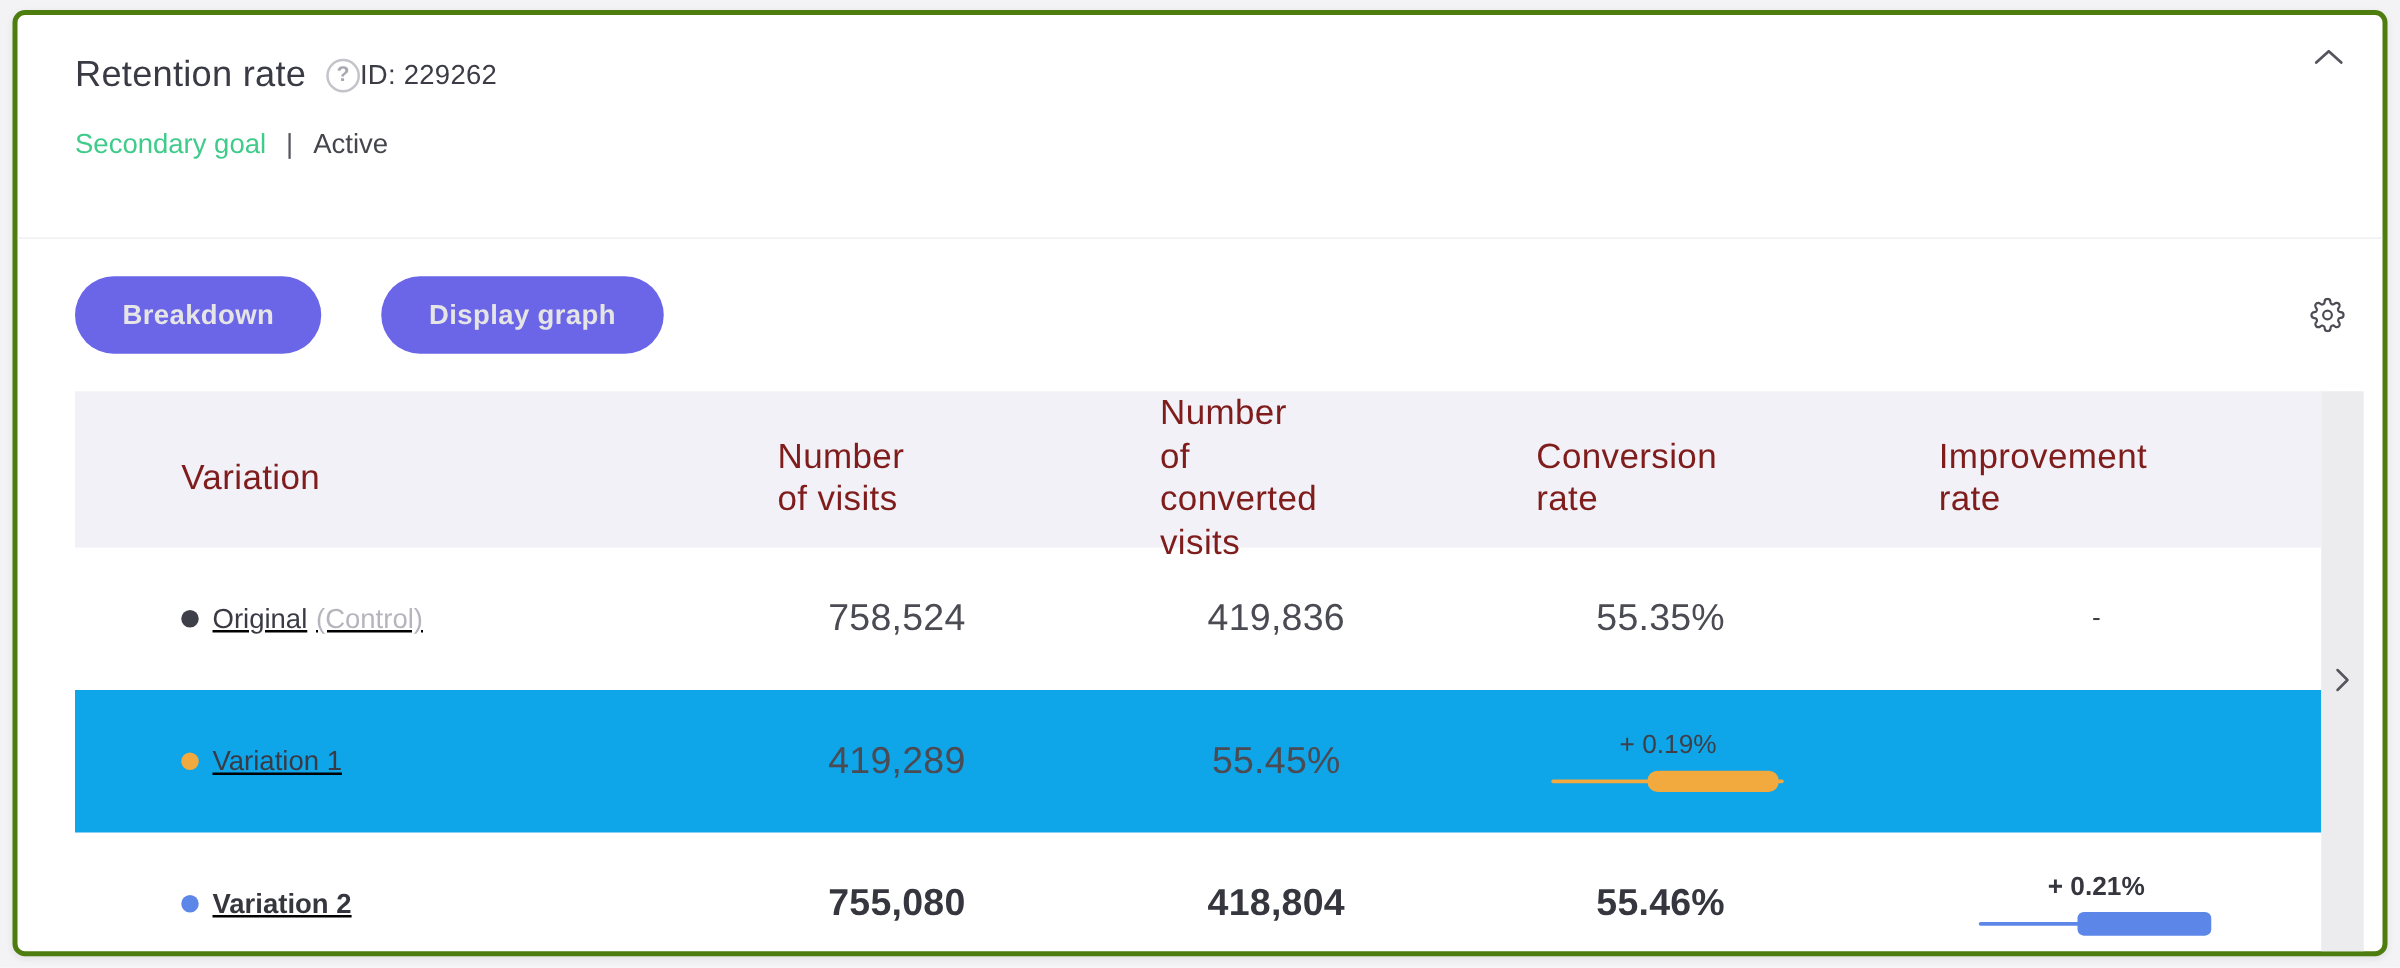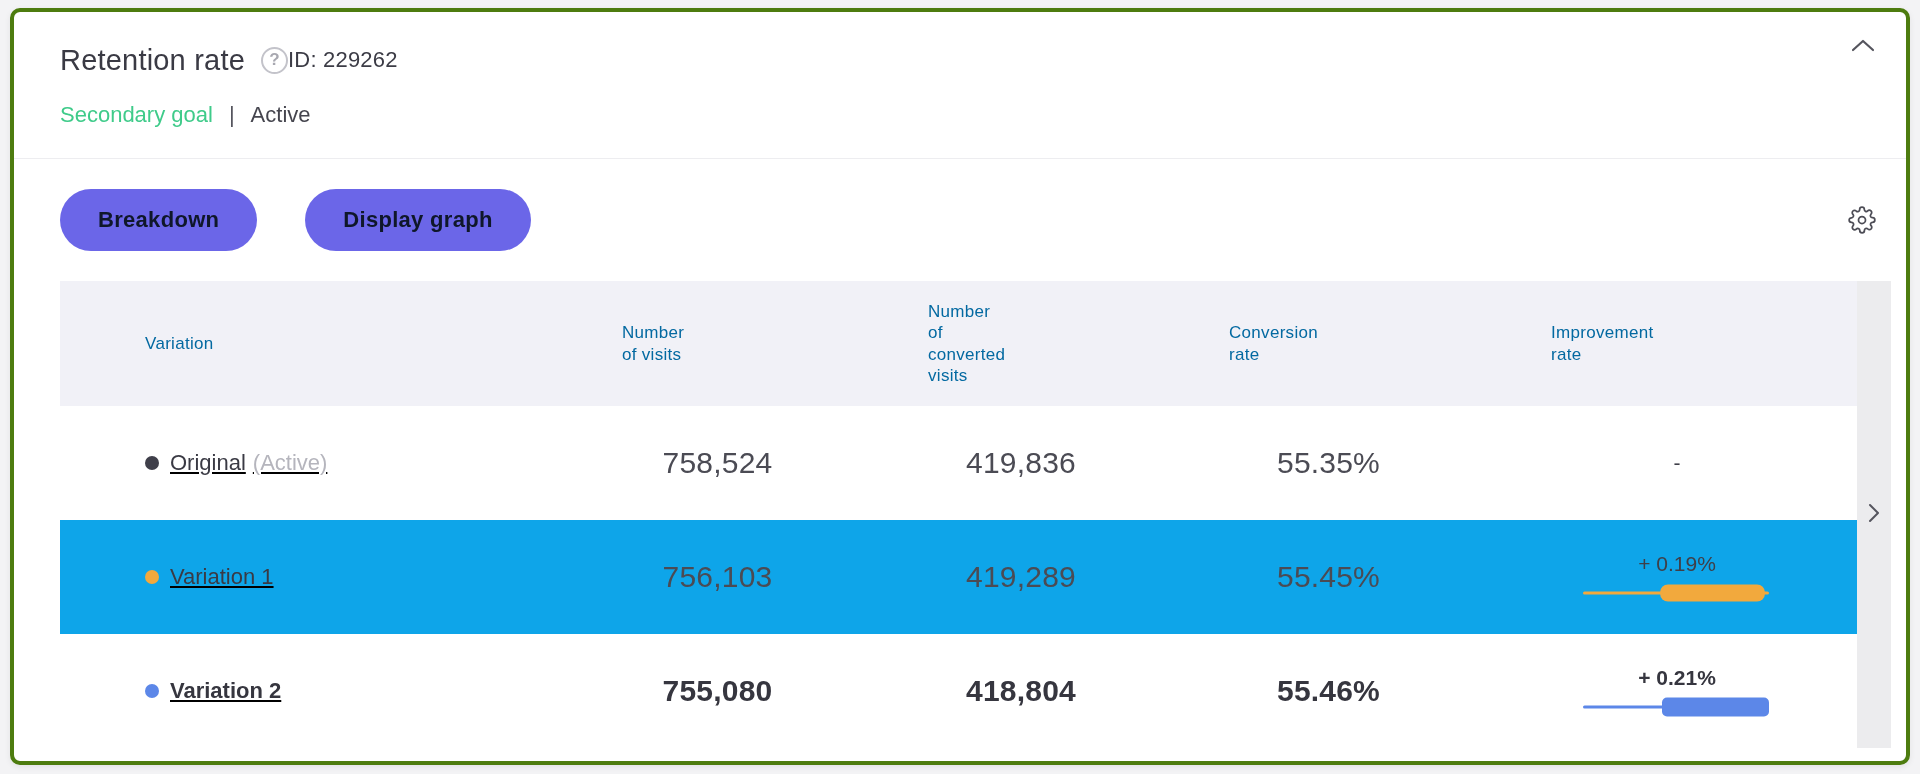--- a/index.html
+++ b/index.html
@@ -10,45 +10,45 @@
           box-shadow:0 2px 6px rgba(0,0,0,.07); overflow:hidden; }
 
   
   .card-top { padding:26px 46px 0 46px; position:relative; }
   .title-row { display:flex; align-items:center; height:44px; }
   .page-title { font-size:29px; font-weight:500; color:#3a3a44; letter-spacing:.2px; }
   .help-circle { width:27px; height:27px; border:2px solid #c3c3ca; border-radius:50%;
                  color:#a8a8b0; font-size:17px; font-weight:700; display:flex;
                  align-items:center; justify-content:center; margin-left:16px; cursor:pointer; }
   .goal-id { font-size:22px; color:#3c3c46; letter-spacing:.2px; }
-  .sub-row { display:flex; align-items:center; height:30px; margin-top:18px; margin-bottom:28px;
+  .sub-row { display:flex; align-items:center; height:30px; margin-top:18px; margin-bottom:60px;
              font-size:22px; }
   .goal-type { color:#3fcb8a; }
   .sub-sep { color:#55555e; margin:0 16px; }
   .goal-status { color:#45454e; }
   .collapse-btn { position:absolute; top:24px; right:28px; width:30px; height:22px;
                   background:none; border:none; cursor:pointer; }
   .divider { border-bottom:1px solid #ededf0; }
 
   
   .toolbar { display:flex; align-items:center; justify-content:space-between;
              padding:30px 30px 0 46px; }
   .btn-group { display:flex; gap:48px; }
   .pill-btn { height:62px; padding:0 38px; border:none; border-radius:31px;
-              background:#6b66e8; color:#0f172a; font-size:22px; font-weight:700;
+              background:#6b66e8; color:#e5e5e5; font-size:22px; font-weight:700;
               font-family:inherit; letter-spacing:.3px; cursor:pointer; }
   .gear-btn { background:none; border:none; cursor:pointer; padding:0; line-height:0; }
 
   
   .table-area { display:flex; align-items:stretch; margin:30px 0 0 46px; }
   .table-main { width:1797px; }
   .trow { display:grid; grid-template-columns:505px 305px 302px 313px 372px; }
   .thead { height:125px; background:#f1f1f7; }
-  .thead .hcell { display:flex; align-items:center; font-size:17px; font-weight:500;
-                  color:#0369a1; letter-spacing:.3px; line-height:1.24;
+  .thead .hcell { display:flex; align-items:center; font-size:28px; font-weight:500;
+                  color:#7f1d1d; letter-spacing:.3px; line-height:1.24;
                   white-space:pre-line; }
   .h-variation { padding-left:85px; }
   .h-visits    { padding-left:57px; }
   .h-converted { padding-left:58px; }
   .h-convrate  { padding-left:57px; }
   .h-improve   { padding-left:66px; }
 
   .row { height:114px; }
   .row:nth-child(3) { background:#0ea5e9; }
   .cell { display:flex; align-items:center; justify-content:center; }
@@ -129,21 +129,21 @@
         <div class="hcell h-convrate">Conversion
 rate</div>
         <div class="hcell h-improve">Improvement
 rate</div>
       </div>
 
       <div class="trow row">
         <div class="cell cell-variation">
           <span class="dot" style="background: rgb(63, 63, 74);"></span>
           <span class="var-name">Original</span>
-          <span class="var-suffix">(Active)</span>
+          <span class="var-suffix">(Control)</span>
         </div>
         <div class="cell">
             <span class="cell-value">758,524</span>
           </div>
         <div class="cell">
             <span class="cell-value">419,836</span>
           </div>
         <div class="cell">
             <span class="cell-value">55.35%</span>
           </div>
@@ -154,23 +154,20 @@
           </div>
         </div>
       </div>
 
       <div class="trow row">
         <div class="cell cell-variation">
           <span class="dot" style="background: rgb(242, 169, 61);"></span>
           <span class="var-name">Variation 1</span>
 
         </div>
-        <div class="cell">
-            <span class="cell-value">756,103</span>
-          </div>
         <div class="cell">
             <span class="cell-value">419,289</span>
           </div>
         <div class="cell">
             <span class="cell-value">55.45%</span>
           </div>
         <div class="cell">
           <div class="imp-stack">
             <span class="imp-value">+ 0.19%</span>
             <div class="imp-bar" style="display: block;">

